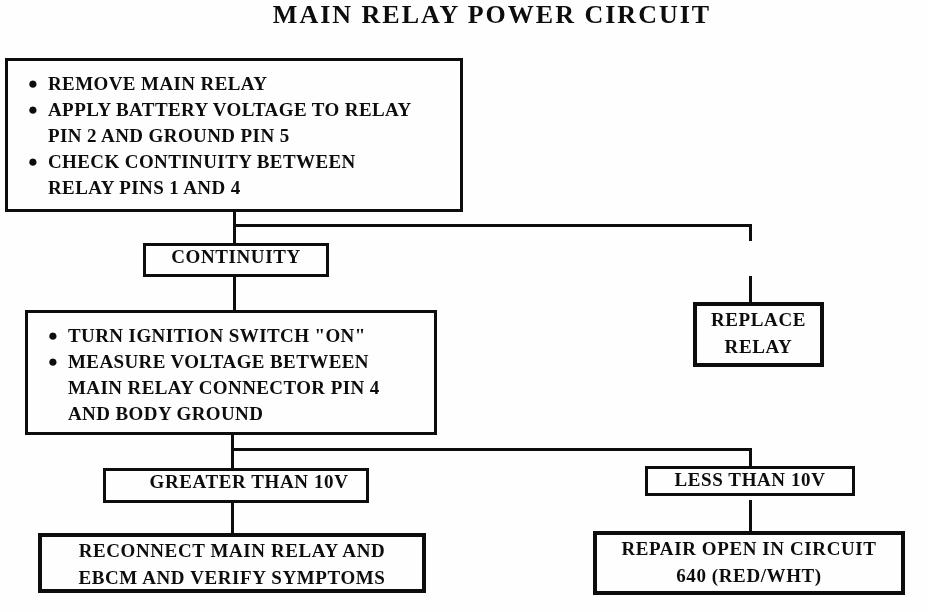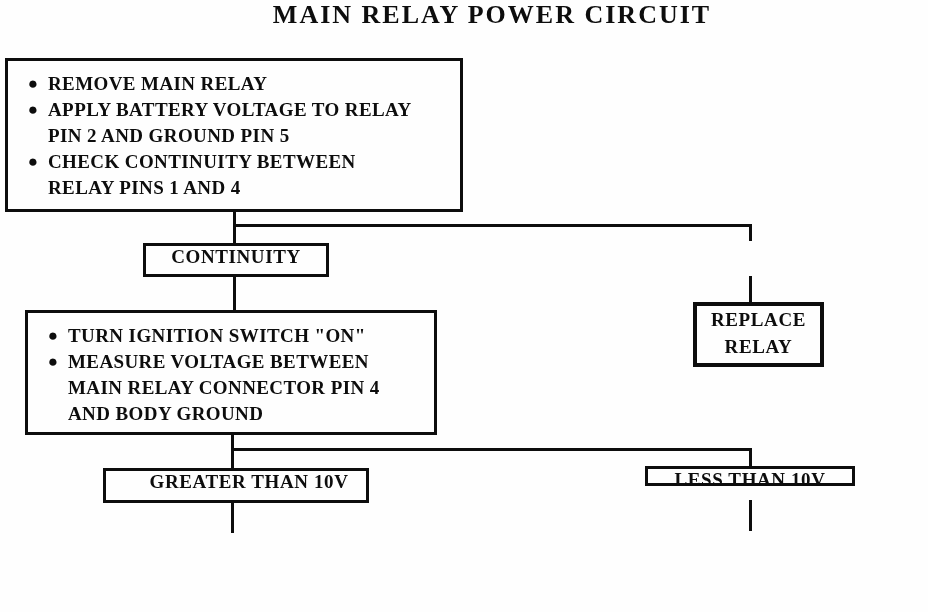--- a/index.html
+++ b/index.html
@@ -131,21 +131,29 @@
     </ul>
   </div>
 
   <div class="line" style="left:231px; top:435px; width:3px; height:33px;"></div>
   <div class="line" style="left:231px; top:448px; width:521px; height:3px;"></div>
   <div class="line" style="left:749px; top:448px; width:3px; height:18px;"></div>
 
   <div class="fc-box label-box" style="left:103px; top:468px; width:266px; height:35px;padding-left:26px;">
     <span>GREATER THAN 10V</span>
   </div>
-  <div class="fc-box label-box" style="left:645px; top:466px; width:210px; height:20px;">
+  <div class="fc-box label-box" style="left:645px; top:466px; width:210px; height:30px;">
     <span>LESS THAN 10V</span>
   </div>
 
   <div class="line" style="left:231px; top:503px; width:3px; height:30px;"></div>
   <div class="line" style="left:749px; top:500px; width:3px; height:31px;"></div>
 
+  <div class="fc-box label-box" style="left:38px; top:533px; width:388px; height:60px; border-width:4px;">
+    <span class="multiline">RECONNECT MAIN RELAY AND
+EBCM AND VERIFY SYMPTOMS</span>
+  </div>
+  <div class="fc-box label-box" style="left:593px; top:531px; width:312px; height:64px; border-width:4px;">
+    <span class="multiline">REPAIR OPEN IN CIRCUIT
+640 (RED/WHT)</span>
+  </div>
 
 </div>
 
 </body></html>

